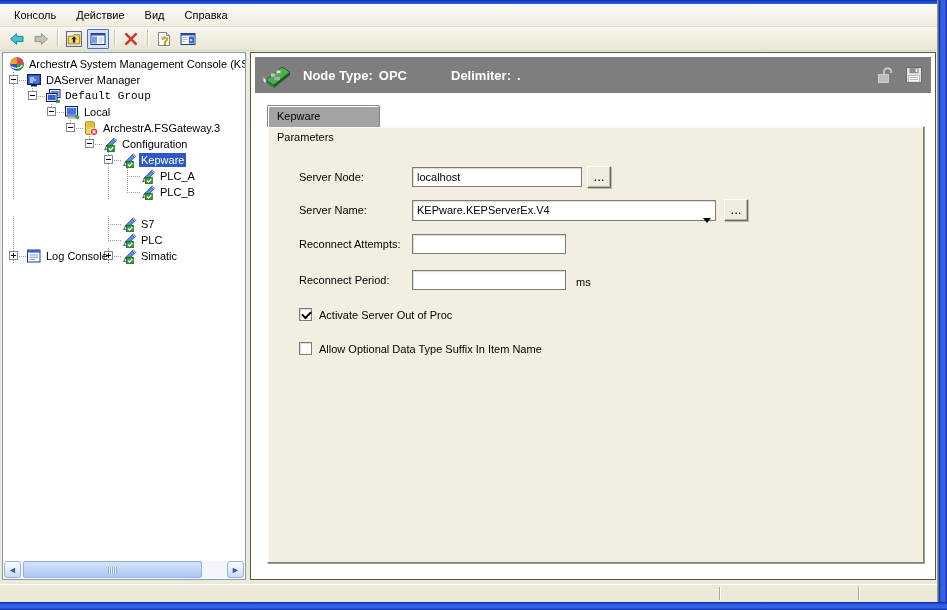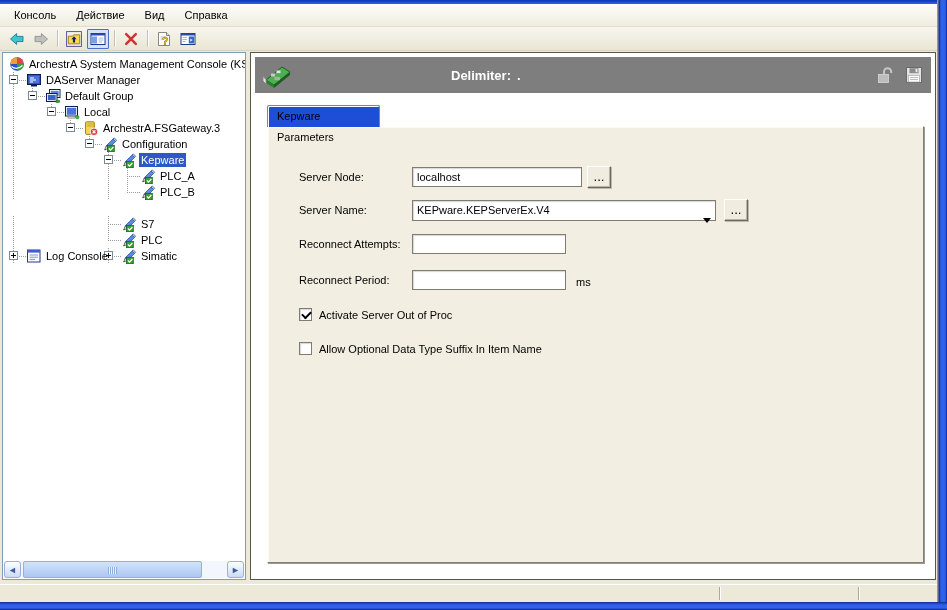--- a/index.html
+++ b/index.html
@@ -53,21 +53,21 @@
 
   
   .detail-pane { position:absolute; left:250px; top:52px; width:686px; height:528px; background:#fff; border:1px solid #55564C; }
   .detail-header { position:absolute; left:4px; top:4px; right:4px; height:36px; background:#7E7E7E; color:#fff; }
   .dh-group { position:absolute; top:0; height:36px; display:flex; align-items:center; gap:6px;
               font-weight:bold; font-size:13px; }
   .dh-icon { position:absolute; left:5px; top:3px; width:34px; height:30px; }
   .dh-right { position:absolute; top:8px; width:20px; height:20px; }
 
   
-  .tab { position:absolute; left:16px; top:52px; width:113px; height:22px; background:#1d4ed8; z-index:2;
+  .tab { position:absolute; left:16px; top:52px; width:113px; height:22px; background:#a3a3a3; z-index:2;
          border:1px solid #8A877A; border-bottom:none; border-radius:2px 2px 0 0;
          box-shadow:inset 1px 1px 0 #FFFFFF; line-height:21px; padding-left:9px; }
   .tab-body { position:absolute; left:16px; top:73px; width:657px; height:437px; background:#F2EFE2;
               border:1px solid; border-color:#FFFFFF #827F70 #827F70 #FFFFFF;
               box-shadow:1px 1px 0 rgba(85,86,76,.6), inset 1px 1px 0 #FBF9F2; }
 
   .f-label { position:absolute; left:31px; white-space:nowrap; }
   .txt { position:absolute; background:#fff; border:1px solid #7F7C72; box-shadow:inset 1px 1px 1px rgba(0,0,0,.16);
          font-family:"Liberation Sans",sans-serif; font-size:11px; padding:2px 4px; }
   .combo { position:absolute; background:#fff; border:1px solid #7F7C72; box-shadow:inset 1px 1px 1px rgba(0,0,0,.16);
@@ -204,21 +204,21 @@
         <span class="expand-box" style="left: 25px;"></span>
         <span class="tree-icon" style="left: 42px;">
           <svg viewBox="0 0 16 16" width="16" height="16">
             <rect x="4.5" y="1.5" width="10.5" height="8" fill="#fff" stroke="#0A1E64"></rect>
             <rect x="5.8" y="2.8" width="7.9" height="5.4" fill="#5B84E0"></rect>
             <rect x="1.5" y="5.5" width="10.5" height="8" fill="#fff" stroke="#0A1E64"></rect>
             <rect x="2.8" y="6.8" width="7.9" height="5.4" fill="#3A62C8"></rect>
             <rect x="11" y="12.2" width="3.6" height="2.4" fill="#35A035" stroke="#1C6B1C" stroke-width="0.5"></rect>
           </svg>
         </span>
-        <span class="tree-label" style="left: 60px;">Default Group</span>
+        <span class="tree-label" style="left: 60px; font-family: Liberation Mono, monospace;">Default Group</span>
       </div>
       <div class="tree-row" style="top: 51px;">
         <span class="guide-v" style="left: 10px; top: 0px; height: 16px;"></span>
         <span class="guide-h" style="left: 48px; top: 8px; width: 13px;"></span>
         <span class="guide-v" style="left: 48px; top: 0px; height: 8px;"></span>
         <span class="expand-box" style="left: 44px;"></span>
         <span class="tree-icon" style="left: 61px;">
           <svg viewBox="0 0 16 16" width="16" height="16">
             <rect x="1.5" y="2.5" width="12" height="9.5" fill="#fff" stroke="#0A1E64"></rect>
             <rect x="2.8" y="3.8" width="9.4" height="7" fill="#4A74D8"></rect>
@@ -388,20 +388,24 @@
         <svg viewBox="0 0 34 30" width="34" height="30">
           <polygon points="6,20 22,7 30,12 14,25" fill="#4CAF50" stroke="#215E23"></polygon>
           <polygon points="6,20 6,23 14,28 14,25" fill="#2E7D32"></polygon>
           <polygon points="14,25 14,28 30,15 30,12" fill="#1B5E20"></polygon>
           <rect x="11" y="13.5" width="4" height="3" fill="#C8C8C8"></rect>
           <rect x="16.5" y="10.5" width="4" height="2.6" fill="#E4E4E4"></rect>
           <rect x="14.5" y="17" width="5.5" height="3.2" fill="#ACACAC"></rect>
           <polygon points="3,16.5 6,19.5 6,24 3,21" fill="#E8E8E8" stroke="#8A8A8A"></polygon>
         </svg>
       </span>
+    <span class="dh-group" style="left:48px">
+      <span>Node Type:</span>
+      <span>OPC</span>
+    </span>
     <span class="dh-group" style="left:196px">
       <span>Delimiter:</span>
       <span>.</span>
     </span>
     <span class="dh-right" style="right:36px">
         <svg viewBox="0 0 20 20" width="20" height="20">
           <path d="M9 9.5 V6.8 a3.6 3.6 0 0 1 7.2 0 V8" fill="none" stroke="#C6C6C6" stroke-width="2"></path>
           <rect x="3.5" y="9.5" width="10" height="8" fill="#BDBDBD" stroke="#D8D8D8" stroke-width="0.8"></rect>
         </svg>
       </span>

